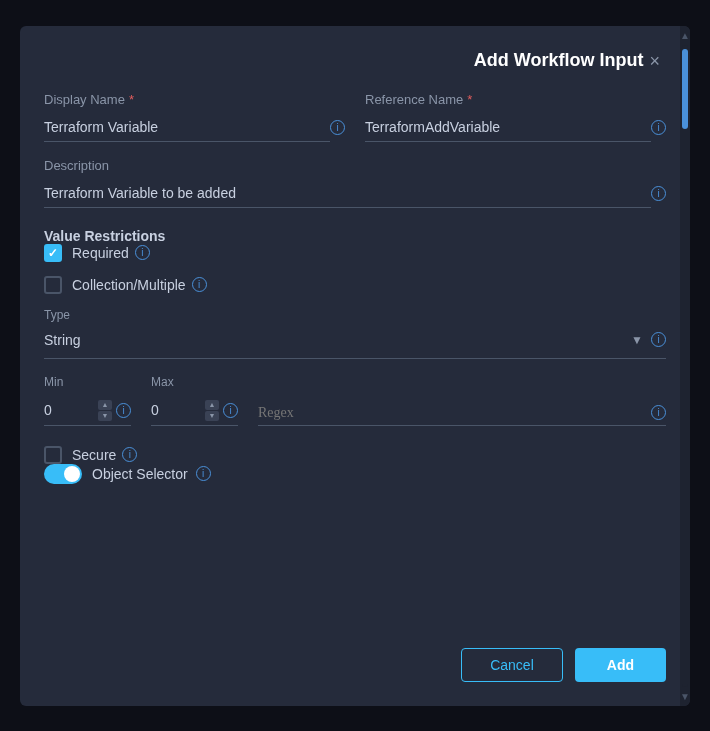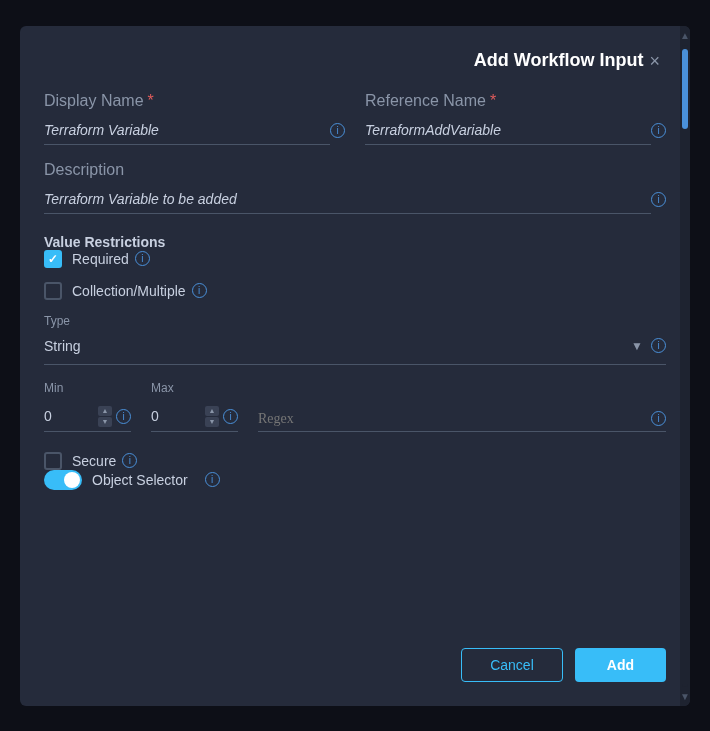--- a/index.html
+++ b/index.html
@@ -56,39 +56,38 @@
       gap: 20px;
       margin-bottom: 16px;
     }
     .form-group {
       display: flex;
       flex-direction: column;
       flex: 1;
     }
     .form-group.full { flex: 1; }
     .form-label {
-      font-size: 16px;
+      font-size: 13px;
       color: #8a95a8;
       margin-bottom: 6px;
       display: flex;
       align-items: center;
       gap: 4px;
     }
     .required-star { color: #e05c5c; }
     .form-input {
       background: transparent;
       border: none;
       border-bottom: 1px solid #4a5568;
       color: #c8d0e0;
       font-size: 14px;
       padding: 6px 28px 6px 0;
       width: 100%;
       outline: none;
       position: relative;
-      font-style: italic;
     }
     .input-wrapper {
       position: relative;
       display: flex;
       align-items: center;
     }
     .input-wrapper .form-input { flex: 1; }
 
     .section-title {
       font-size: 14px;
@@ -266,21 +265,21 @@
       transition: left 0.2s;
     }
     .toggle.on .toggle-knob {
       left: 20px;
     }
     .toggle-label {
       font-size: 14px;
       color: #c8d0e0;
       display: flex;
       align-items: center;
-      gap: 17px;
+      gap: 8px;
     }
 
     .modal-footer {
       display: flex;
       justify-content: flex-end;
       gap: 12px;
       margin-top: auto;
       padding-top: 20px;
     }
     .btn-cancel {

